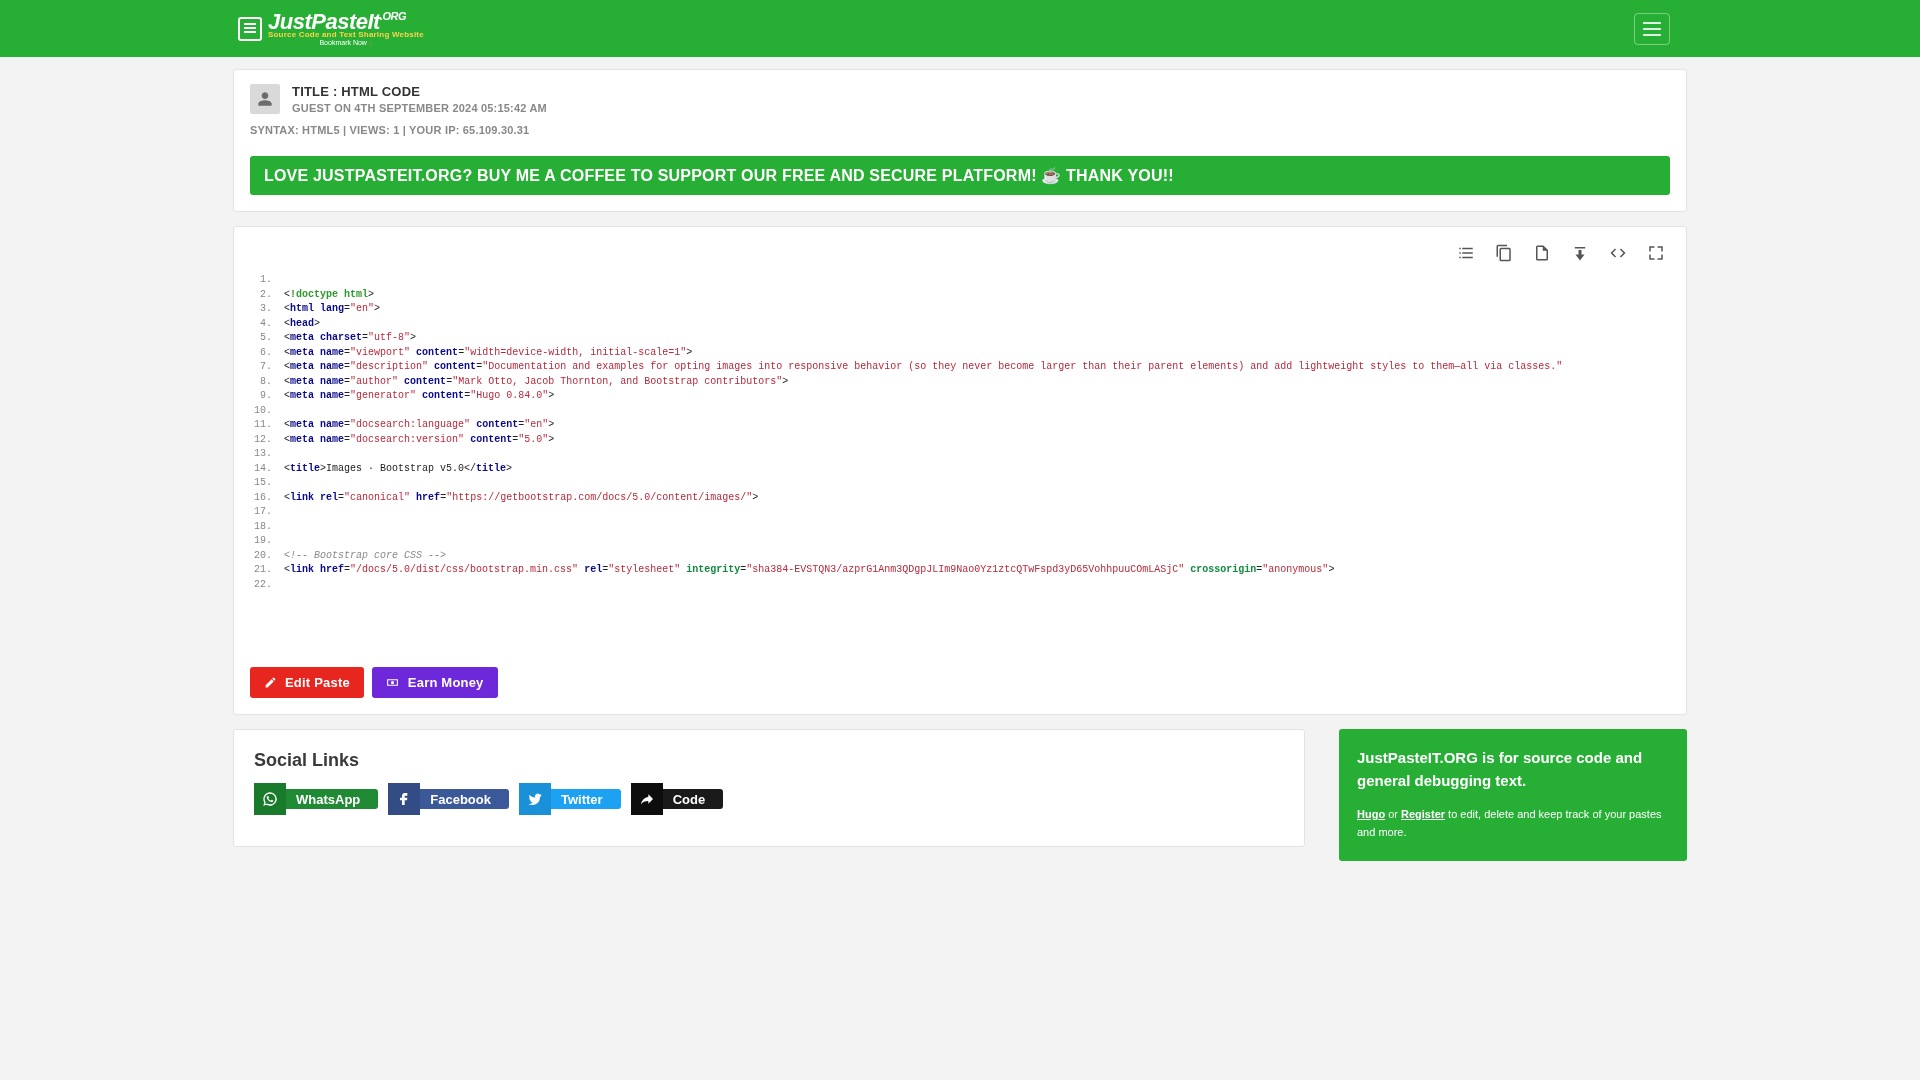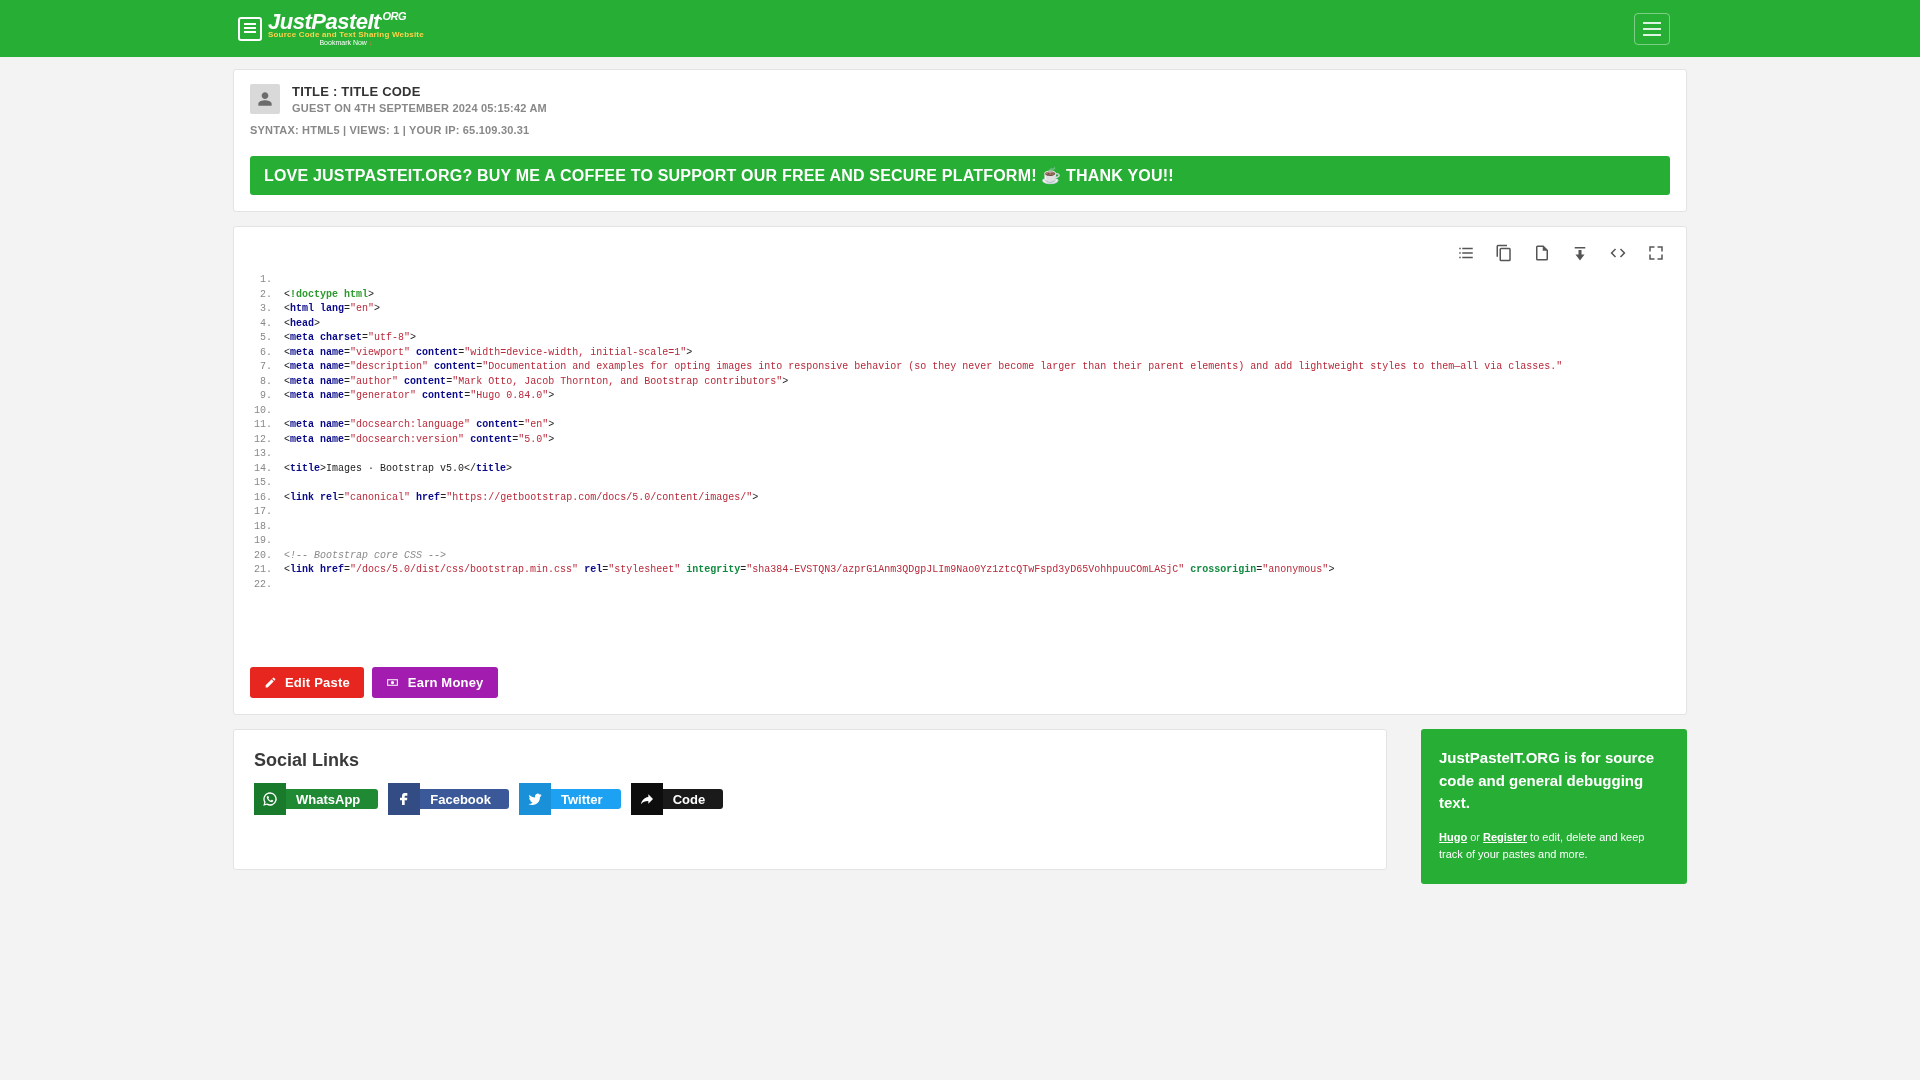--- a/index.html
+++ b/index.html
@@ -142,36 +142,36 @@
 .btn {
   display:flex;align-items:center;gap:8px;
   padding: 8px 14px;
   border-radius: 3px;
   font-size:13px; font-weight:700;
   color:#fff; cursor:pointer;
   letter-spacing:0.2px;
 }
 .btn svg{width:13px;height:13px;fill:#fff;}
 .btn-red{background:#e6261f;}
-.btn-green{background:#a21caf;gap:9px;}
+.btn-green{background:#6d28d9;gap:9px;}
 
 .bottom-row{display:flex;gap:34px;margin-top:12px;}
 .social-card{flex:1;padding:20px 20px 24px;}
 .social-title{font-size:18px;font-weight:700;color:#3a3a3a;margin-bottom:18px;}
 .social-btns{display:flex;gap:10px;}
 .sbtn{display:flex;align-items:center;gap:10px;padding:0;height:20px;border-radius:3px;color:#fff;font-size:13px;font-weight:600;cursor:pointer;}
 .sbtn .ic{width:32px;height:32px;display:flex;align-items:center;justify-content:center;}
 .sbtn .ic svg{width:16px;height:16px;fill:#fff;}
 .sbtn .lb{padding-right:18px;}
 .s-wa{background:#1f8a33;} .s-wa .ic{background:#1a7a2c;}
 .s-fb{background:#3b5998;} .s-fb .ic{background:#334d84;}
 .s-tw{background:#1da1f2;} .s-tw .ic{background:#1a90d9;}
 .s-more{background:#1a1a1a;} .s-more .ic{background:#0d0d0d;}
 
-.info-card{width:266px;background:#27ae35;color:#fff;padding:18px 18px 20px;border-radius:3px;}
+.info-card{width:348px;background:#27ae35;color:#fff;padding:18px 18px 20px;border-radius:3px;}
 .info-title{font-size:15px;font-weight:700;line-height:1.5;margin-bottom:14px;}
 .info-body{font-size:11px;line-height:1.6;}
 .info-body a{color:#fff;text-decoration:underline;font-weight:700;}
 .info-body .or{opacity:.9;}
 </style>
 </head>
 <body>
 
 <div class="navbar">
   <div class="logo">
@@ -191,21 +191,21 @@
 
   <div class="card">
     <div class="card-header">
       <div class="header-row">
         <div class="avatar">
           <svg viewBox="0 0 24 24">
               <path d="M12 12c2.7 0 5-2.3 5-5s-2.3-5-5-5-5 2.3-5 5 2.3 5 5 5zm0 2c-3.3 0-10 1.7-10 5v3h20v-3c0-3.3-6.7-5-10-5z"></path>
             </svg>
         </div>
         <div>
-          <div class="title-line"><span>TITLE : </span><span>TITLE CODE</span></div>
+          <div class="title-line"><span>TITLE : </span><span>HTML CODE</span></div>
           <div class="subtitle-line">GUEST ON 4TH SEPTEMBER 2024 05:15:42 AM</div>
         </div>
       </div>
       <div class="meta-line">SYNTAX: HTML5 | VIEWS: 1 | YOUR IP: 65.109.30.31</div>
     </div>
     <div class="banner">LOVE JUSTPASTEIT.ORG? BUY ME A COFFEE TO SUPPORT OUR FREE AND SECURE PLATFORM! ☕ THANK YOU!!</div>
   </div>
 
   <div class="card code-card">
     <div class="toolbar">

